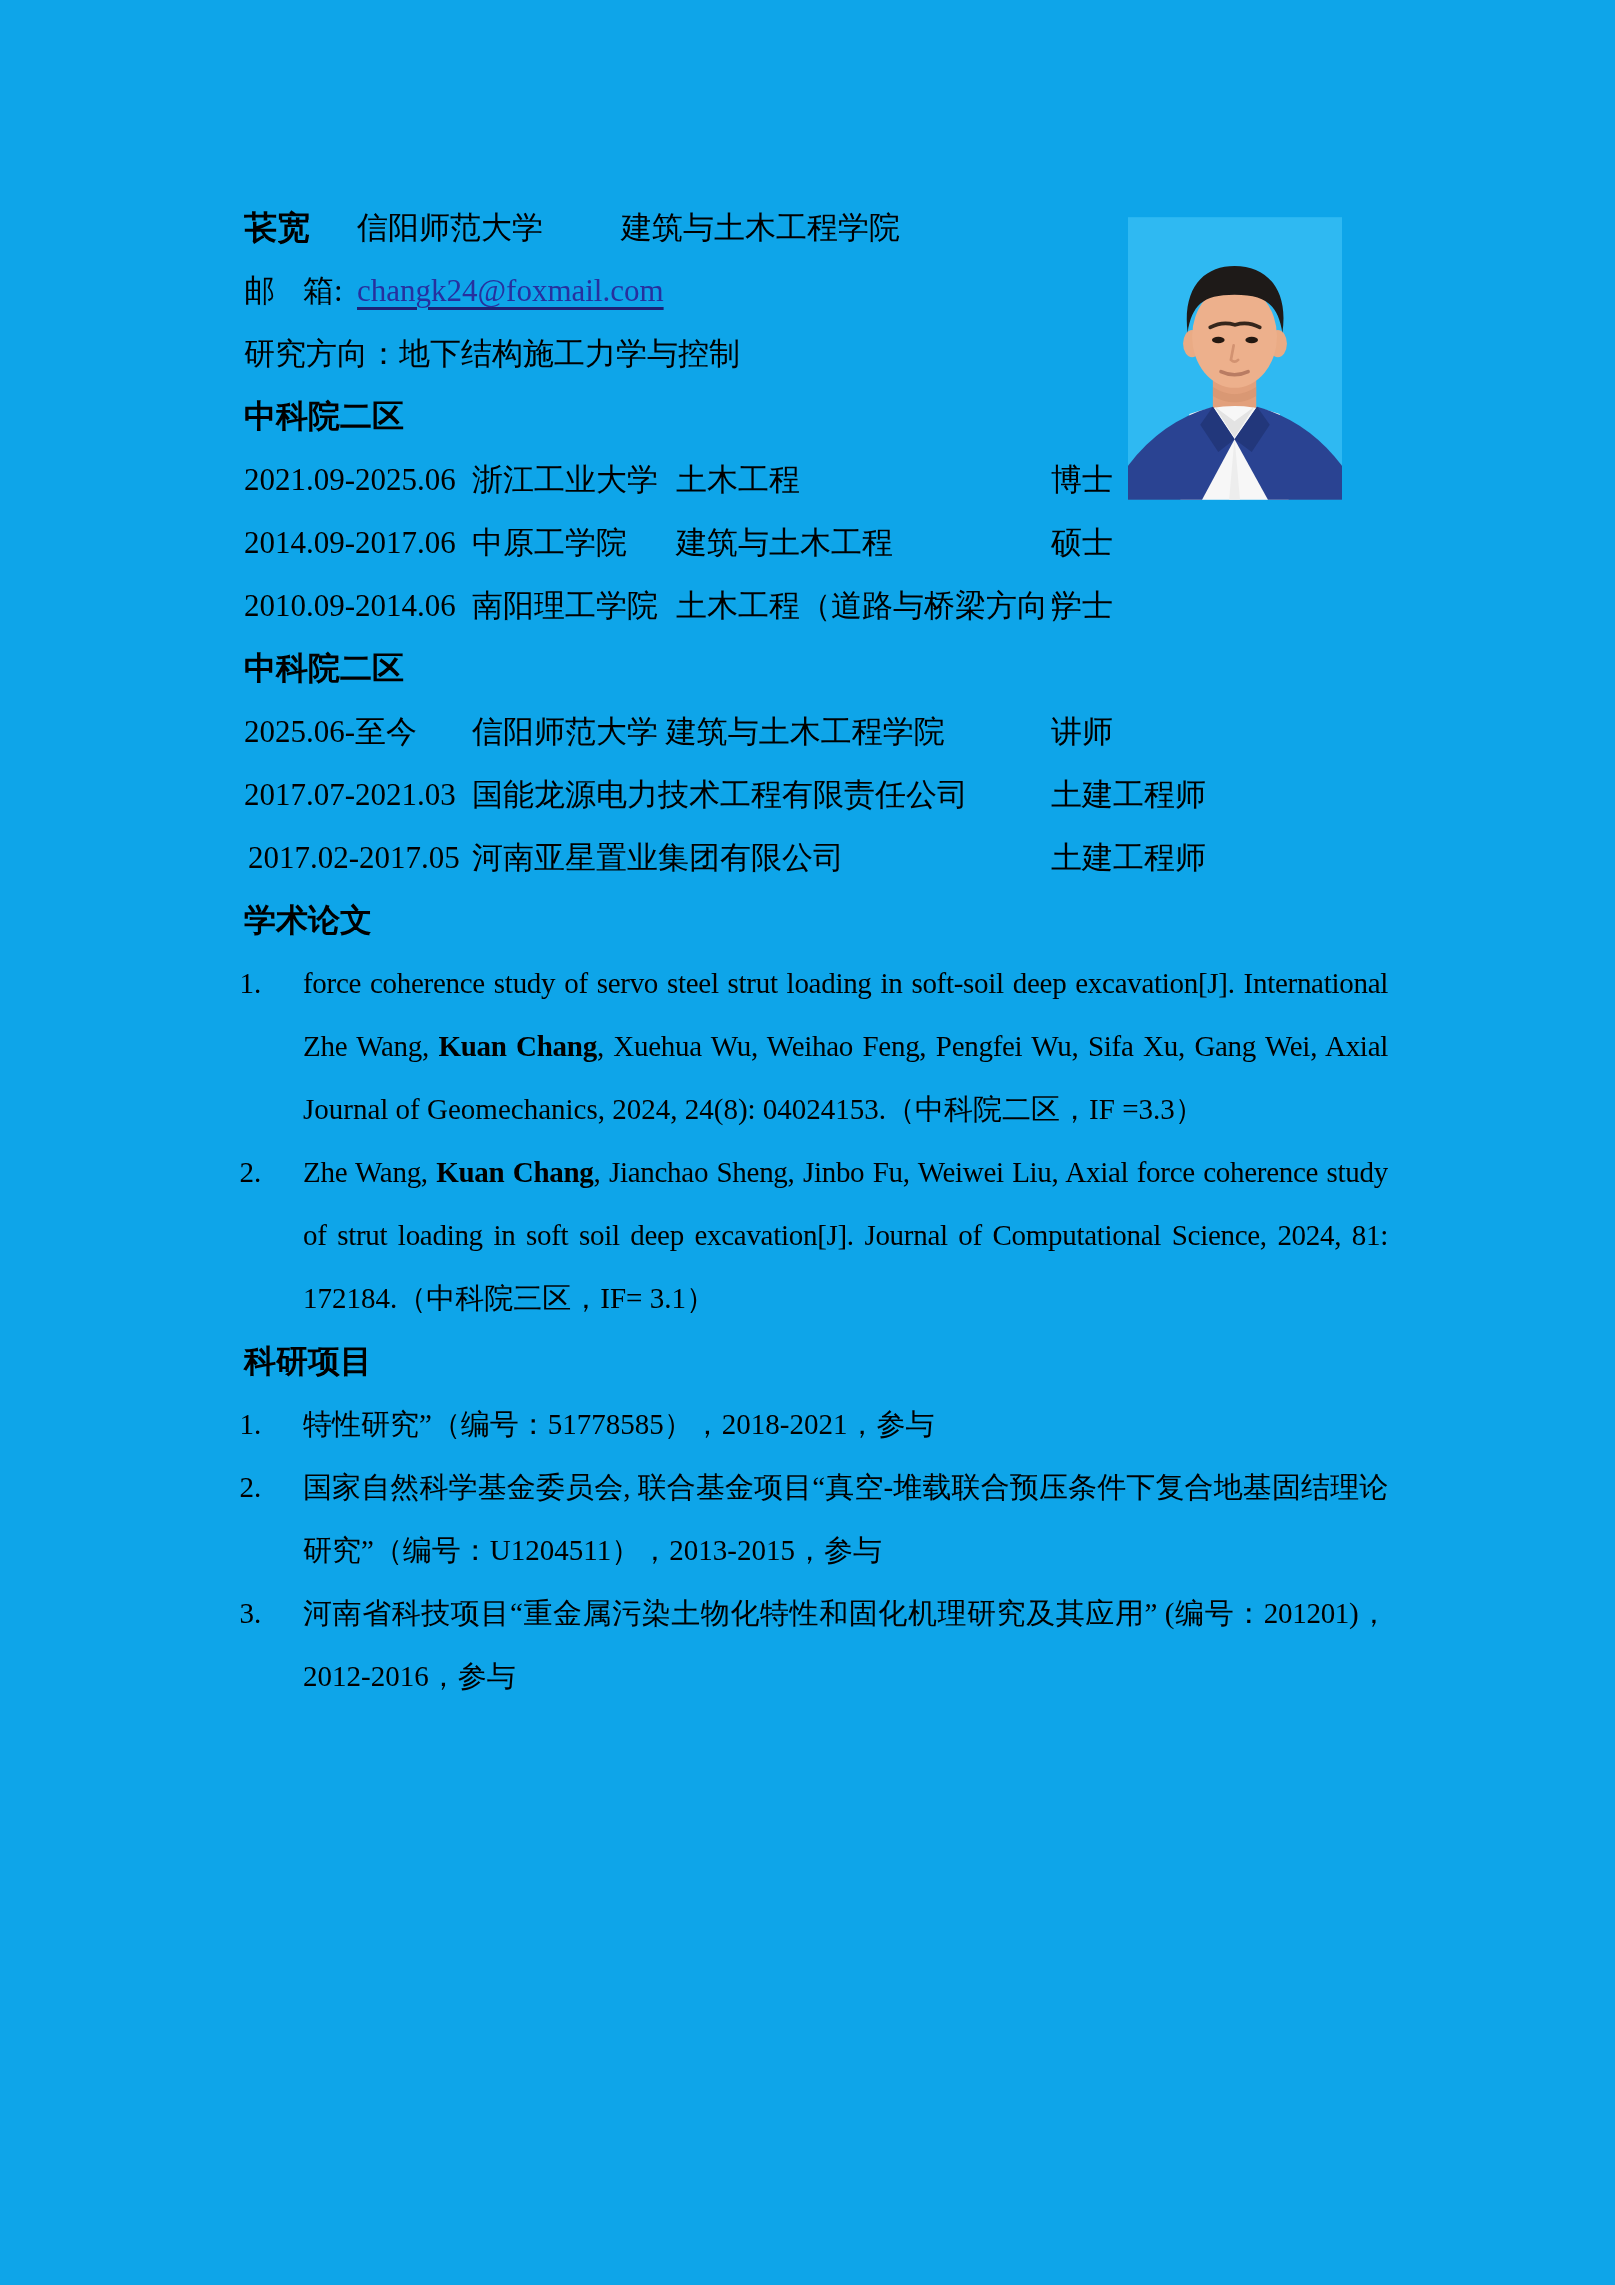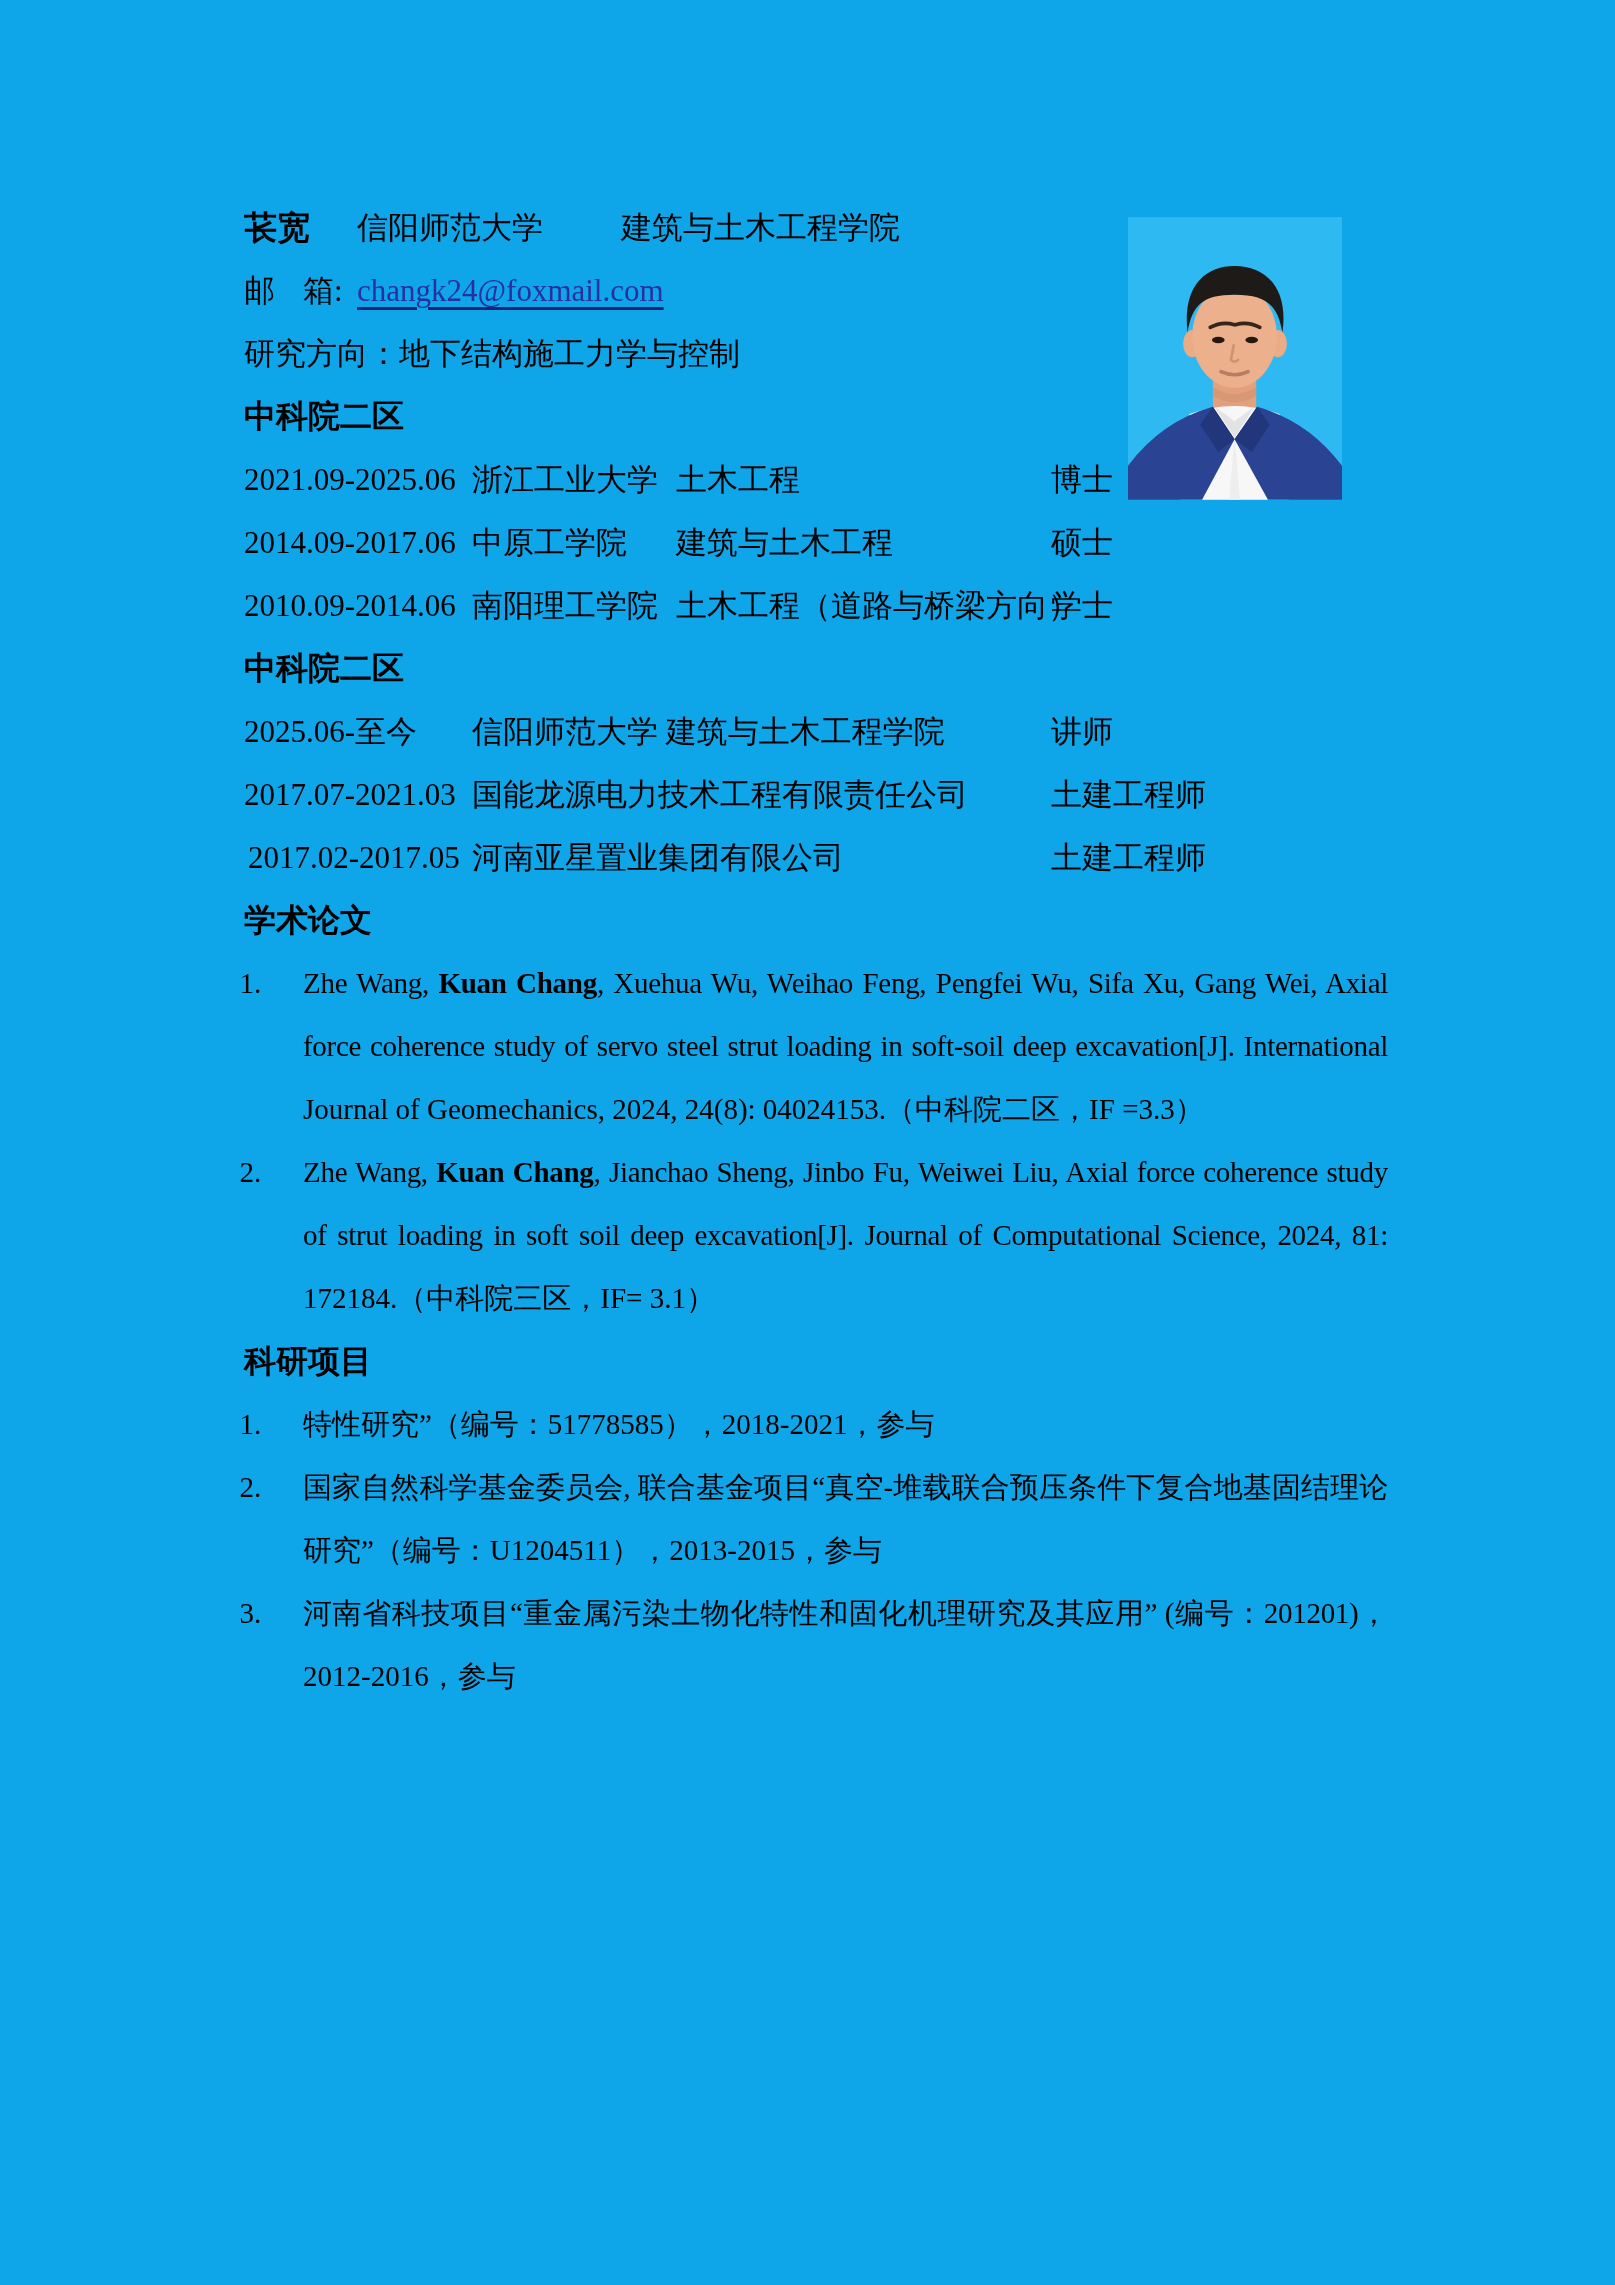--- a/index.html
+++ b/index.html
@@ -137,22 +137,22 @@
     <div class="row">
       <span class="pos" style="left:4px">2017.02-2017.05</span>
       <span class="pos" style="left:228px">河南亚星置业集团有限公司</span>
       <span class="pos" style="left:807px">土建工程师</span>
     </div>
 
     <div class="sec-title">学术论文</div>
 
     <div class="pitem">
       <span class="num">1.</span>
+      <div class="ln just">force coherence study of servo steel strut loading in soft-soil deep excavation[J]. International</div>
       <div class="ln just"><span>Zhe Wang, </span><b>Kuan Chang</b><span>, Xuehua Wu, Weihao Feng, Pengfei Wu, Sifa Xu, Gang Wei, Axial</span></div>
-      <div class="ln just">force coherence study of servo steel strut loading in soft-soil deep excavation[J]. International</div>
       <div class="ln">Journal of Geomechanics, 2024, 24(8): 04024153.（中科院二区，IF =3.3）</div>
     </div>
 
     <div class="pitem">
       <span class="num">2.</span>
       <div class="ln just"><span>Zhe Wang, </span><b>Kuan Chang</b><span>, Jianchao Sheng, Jinbo Fu, Weiwei Liu, Axial force coherence study</span></div>
       <div class="ln just">of strut loading in soft soil deep excavation[J]. Journal of Computational Science, 2024, 81:</div>
       <div class="ln">172184.（中科院三区，IF= 3.1）</div>
     </div>
 

